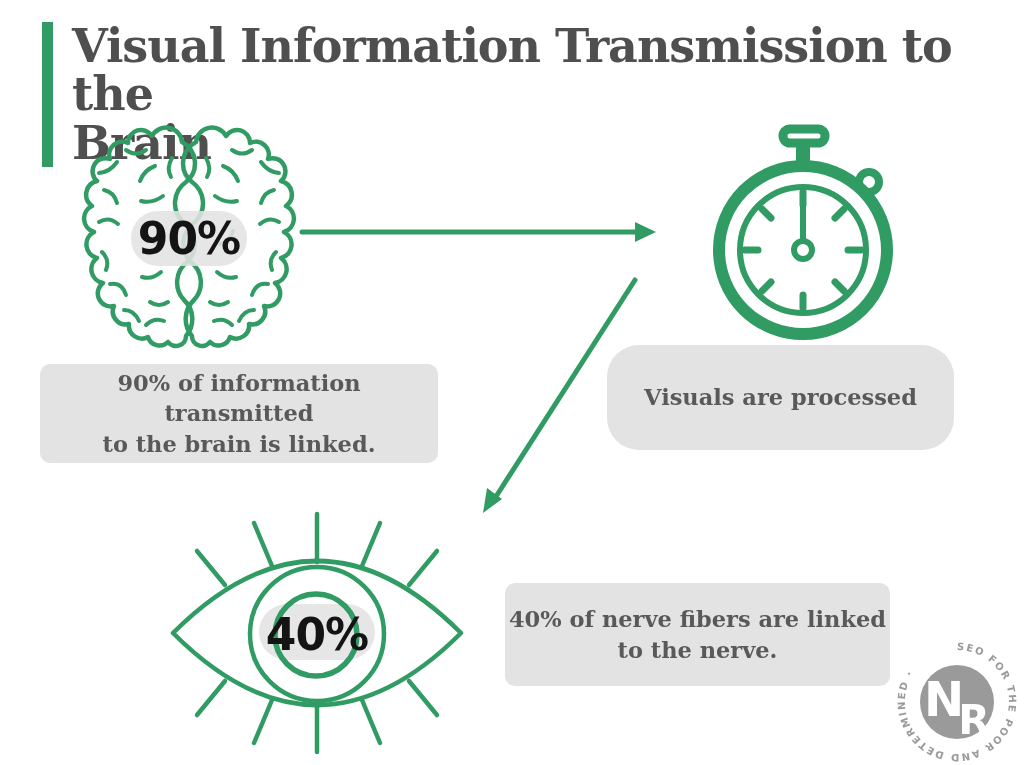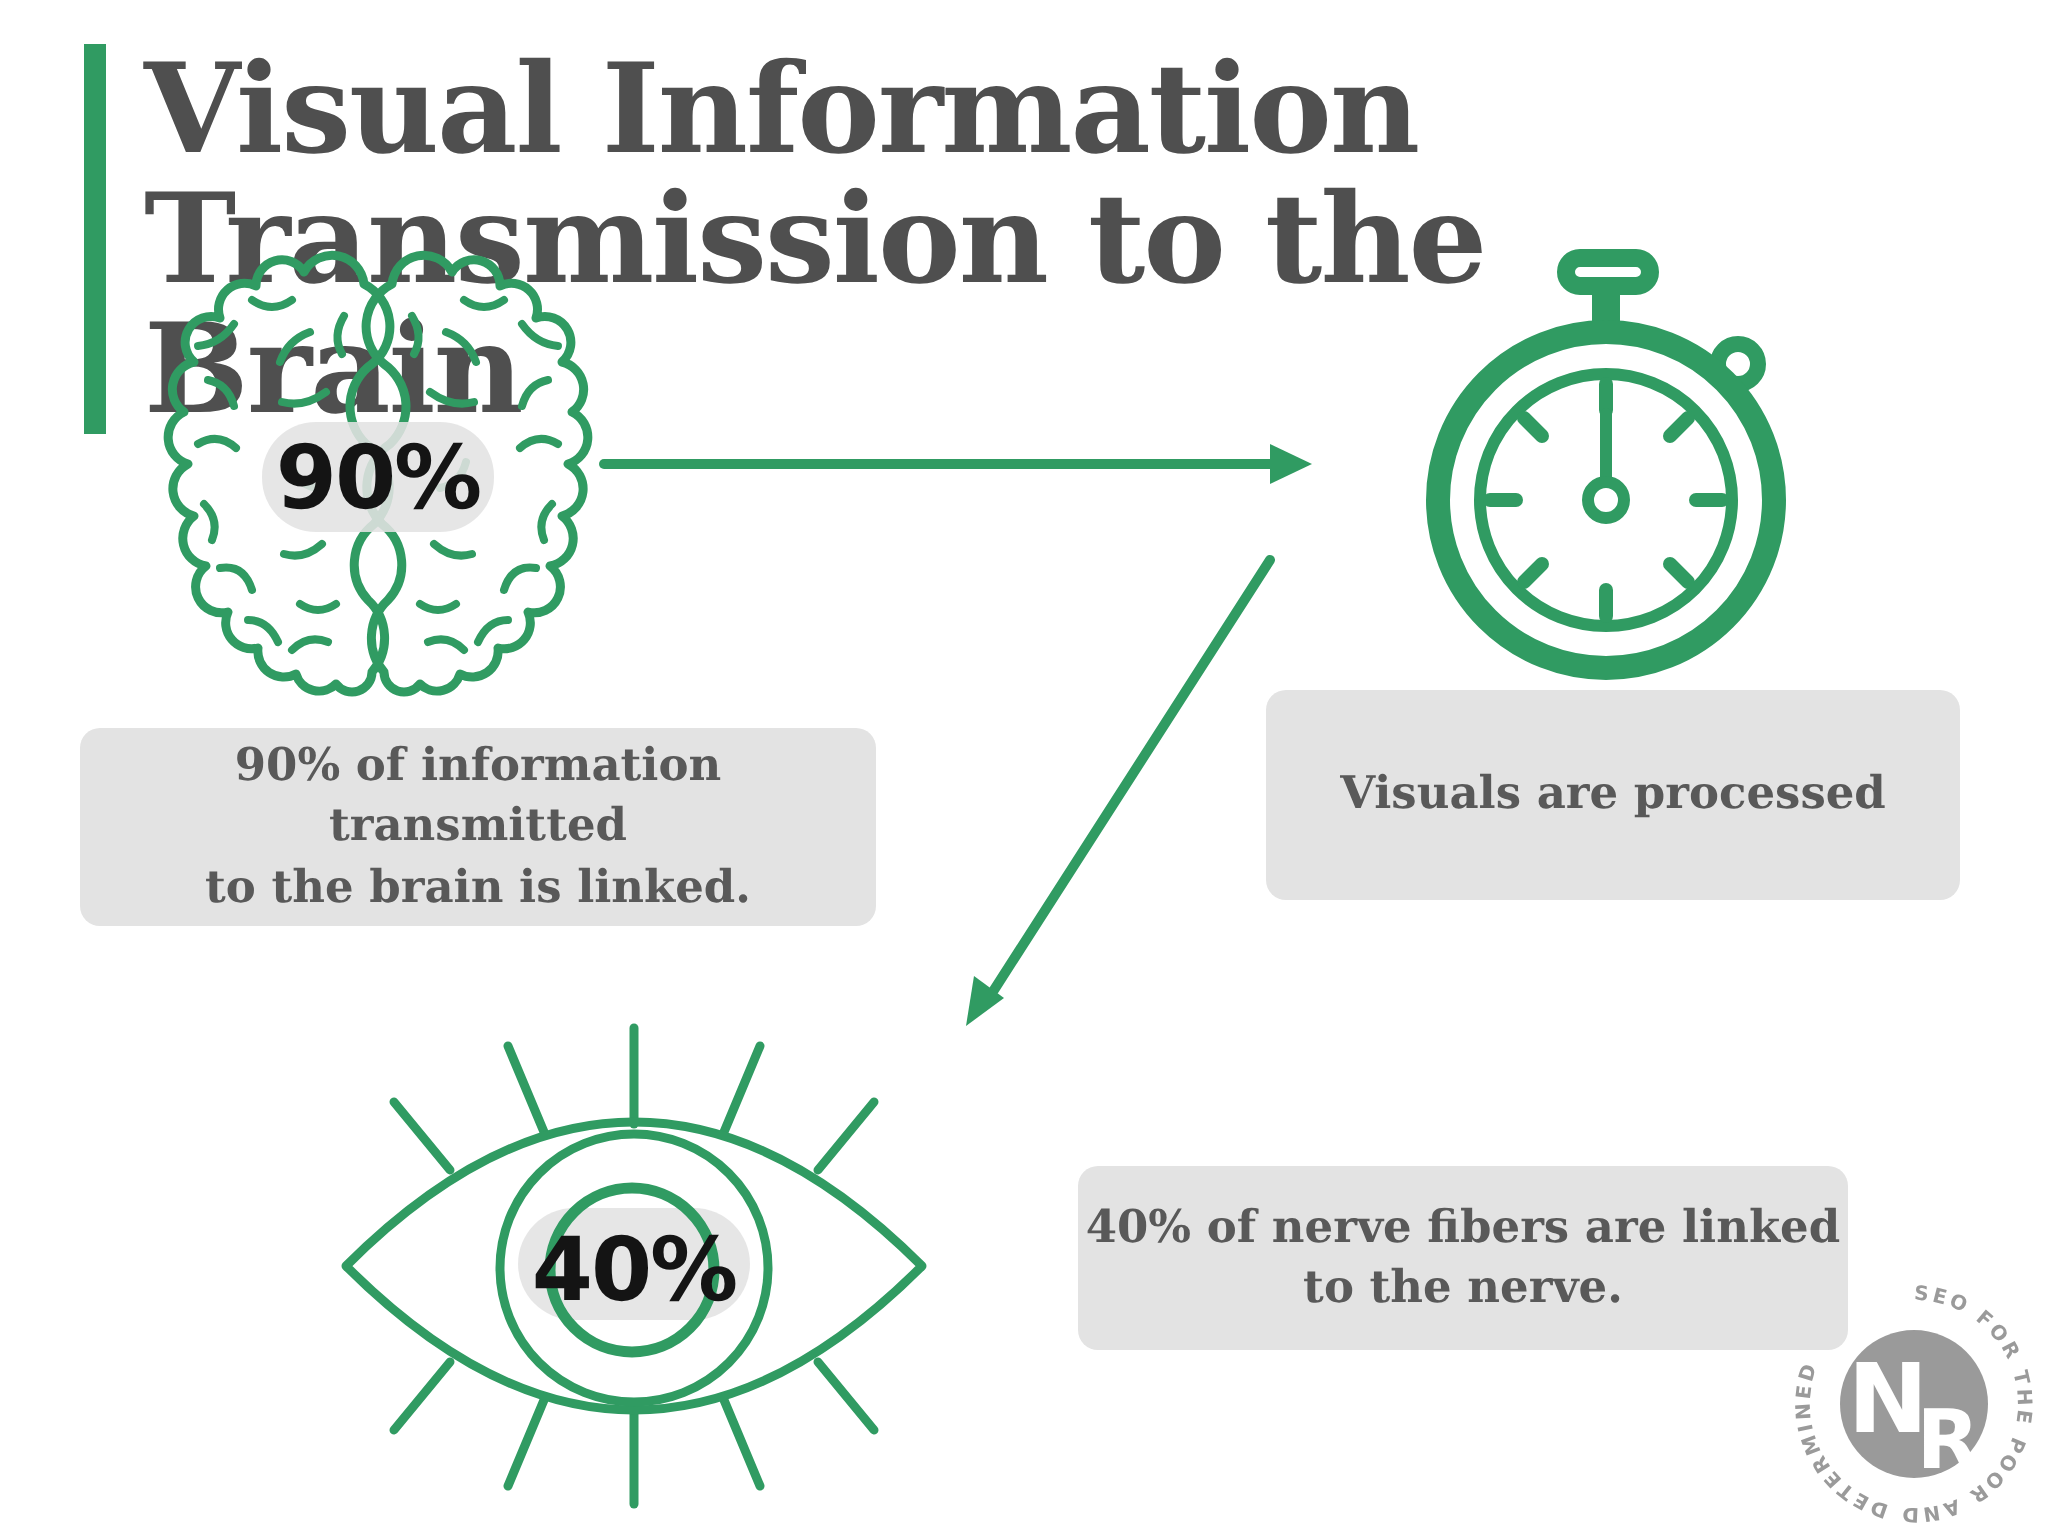--- a/index.html
+++ b/index.html
@@ -16,21 +16,21 @@
   .canvas{
     position:relative;width:1024px;height:765px;margin:0 auto;
     background:var(--background);overflow:hidden;
     font-family:"DejaVu Serif","Liberation Serif",serif;
   }
   
   .title-wrap{position:absolute;left:42px;top:22px;display:flex;align-items:stretch;}
   .accent-bar{width:11px;background:var(--accent_green);margin-right:19px;}
   h1.page-title{
     margin:0;padding:0;max-width:940px;
-    font-size:62px;line-height:1.05;font-weight:bold;
+    font-size:46px;line-height:1.05;font-weight:bold;
     color:var(--title_text);letter-spacing:-1px;
   }
   h1.page-title span{display:block;}
   
   svg.overlay{position:absolute;left:0;top:0;width:1024px;height:765px;}
   .stroke-g{stroke:var(--accent_green);fill:none;stroke-linecap:round;stroke-linejoin:round;}
   .fill-g{fill:var(--accent_green);stroke:none;}
   .fill-w{fill:#ffffff;}
   .pill{fill:var(--box_gray);fill-opacity:.88;stroke:none;}
   .pct{
@@ -40,22 +40,22 @@
   }
   
   .stat-box{
     position:absolute;background:var(--box_gray);border-radius:10px;
     display:flex;flex-direction:column;justify-content:center;
     text-align:center;color:var(--caption_text);
     font-weight:bold;font-size:22.5px;line-height:1.35;
   }
   .stat-box span{display:block;}
   .box-brain{left:40px;top:348px;width:398px;height:99px;margin-top:16px;}
-  .box-speed{left:633px;top:345px;width:347px;height:105px;}
-  .box-retina{left:505px;top:583px;width:385px;height:92px;margin-left:34px;}
+  .box-speed{left:607px;top:345px;width:347px;height:105px;border-radius:32px;}
+  .box-retina{left:505px;top:583px;width:385px;height:103px;}
   
   .logo-mono{
     font-family:"DejaVu Sans","Liberation Sans",sans-serif;
     font-weight:bold;fill:#ffffff;text-anchor:middle;
   }
   .logo-ring{
     font-family:"DejaVu Sans","Liberation Sans",sans-serif;
     font-weight:bold;font-size:10px;letter-spacing:1.6px;
     fill:var(--logo_gray);
   }

